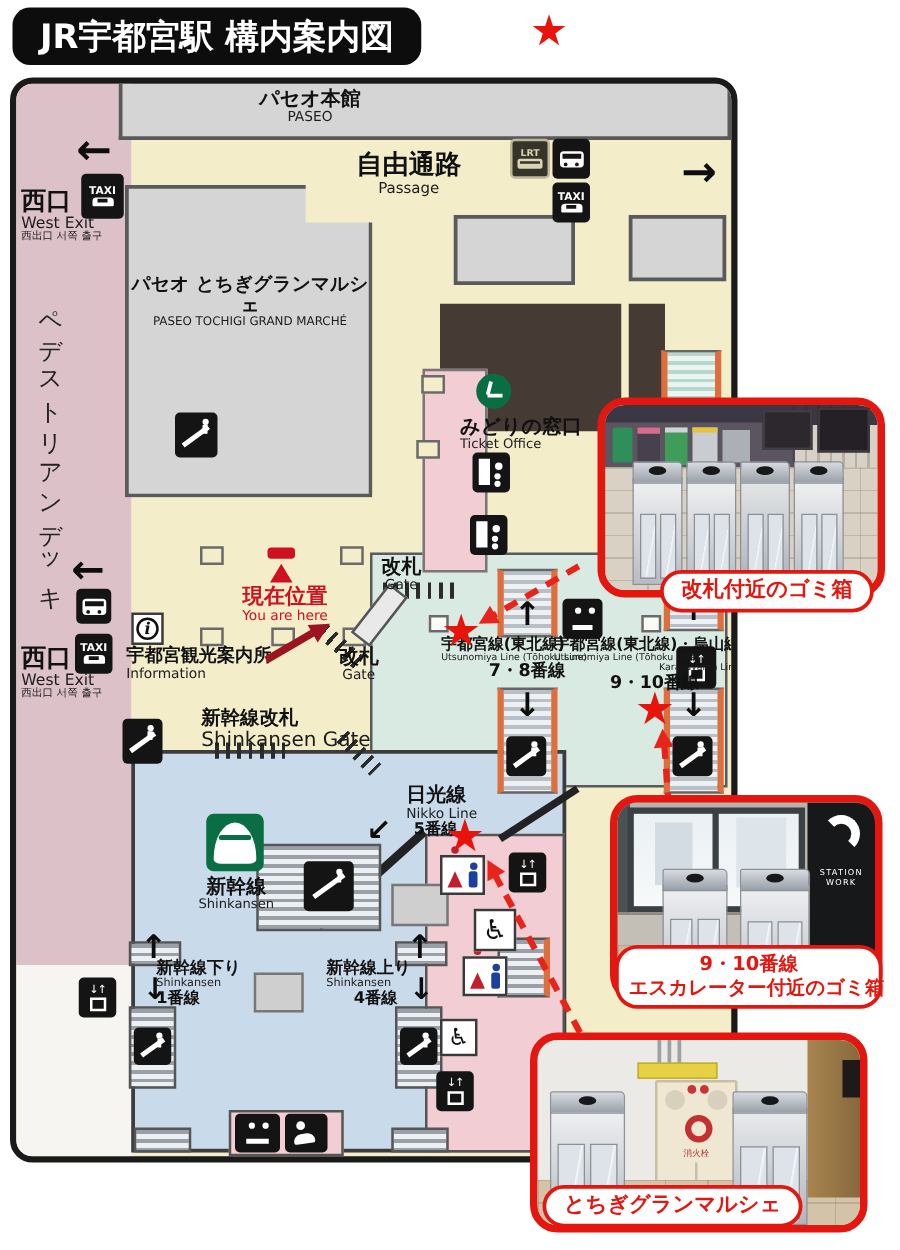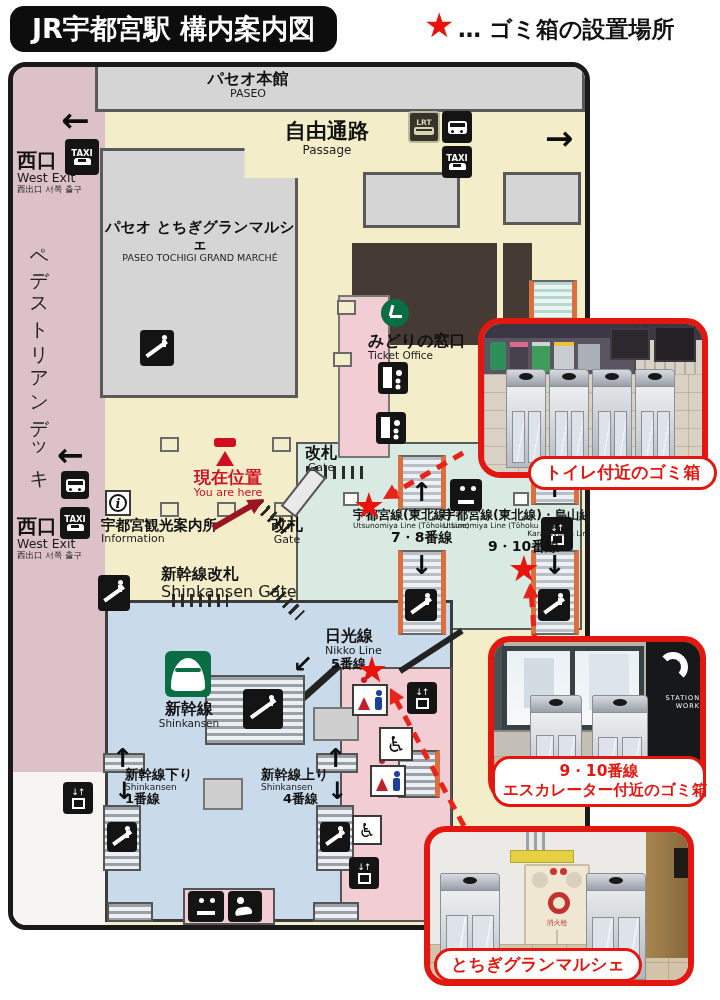--- a/index.html
+++ b/index.html
@@ -91,21 +91,20 @@
 </style>
 </head>
 <body>
 
 <div class="page">
 
   <div class="title-badge">
       <span>JR宇都宮駅 構内案内図</span>
     </div>
   <span class="lstar">★</span>
-  <span class="ltext">… ゴミ箱の設置場所</span>
 
   <div class="map">
 
     <div class="z" style="left:0;top:0;width:92px;height:705px;background:#dcc2c8"></div>
     <div class="z" style="left:0;top:705px;width:92px;height:153px;background:#f7f5f2"></div>
     <div class="z gblock" style="left:82px;top:0;width:490px;height:45px;border-top:none"></div>
     <div class="z gblock" style="left:350px;top:105px;width:97px;height:56px"></div>
     <div class="z gblock" style="left:490px;top:105px;width:78px;height:53px"></div>
     <div class="z gblock" style="left:87px;top:81px;width:198px;height:250px;clip-path:polygon(0 0,73% 0,73% 12%,100% 12%,100% 100%,0 100%)"></div>
     <div class="z brown" style="left:339px;top:176px;width:145px;height:102px"></div>
@@ -406,21 +405,21 @@
   <div class="photo" style="left:488px;top:636px;width:218px;height:166px;background:#b8b4ac">
     <div class="abs" style="left:0;top:0;width:10px;height:126px;background:#4a5254"></div>
     <div class="abs" style="left:8px;top:4px;width:142px;height:84px;background:linear-gradient(#eaf0f4,#f7f9fa);border:5px solid #3a4144"></div>
     <div class="abs" style="left:30px;top:16px;width:30px;height:50px;background:#d3dce2"></div>
     <div class="abs" style="left:95px;top:12px;width:40px;height:56px;background:#dde5ea"></div>
     <div class="abs" style="left:76px;top:6px;width:5px;height:80px;background:#3a4144"></div>
     <div class="abs" style="left:0;top:88px;right:0;height:28px;background:#c3bfb6;border-top:2px solid #8d897f"></div>
     <div class="abs tilefloor" style="left:0;top:114px;right:0;bottom:0;background-color:#cdb99f"></div>
     <div class="abs" style="left:152px;top:0;width:54px;height:146px;background:#17181a;border-radius:0 0 18px 18px">
       <div class="abs" style="left:12px;top:10px;width:30px;height:30px;border:7px solid #fff;border-left-color:transparent;border-bottom-color:transparent;border-radius:50%"></div>
-      <div class="abs" style="left:0;right:0;top:52px;color:#fff;font-size:6.5px;text-align:right;letter-spacing:1px">STATION WORK</div>
+      <div class="abs" style="left:0;right:0;top:52px;color:#fff;font-size:6.5px;text-align:center;letter-spacing:1px">STATION WORK</div>
     </div>
     <div class="abs" style="left:36px;top:66px;display:flex;gap:10px">
       <div class="bin" style="width:52px;height:82px">
           <i style="width:18px;height:50px"></i>
           <i style="width:18px;height:50px"></i>
         </div>
       <div class="bin" style="width:56px;height:86px">
           <i style="width:20px;height:52px"></i>
           <i style="width:20px;height:52px"></i>
         </div>
@@ -451,20 +450,20 @@
           <i style="width:22px;height:56px"></i>
         </div>
       <div class="bin" style="width:60px;height:94px;background:linear-gradient(#e9ebed,#b2b6bc)">
           <i style="width:22px;height:58px"></i>
           <i style="width:22px;height:58px"></i>
         </div>
     </div>
 
   </div>
 
-  <div class="pill one" style="left:528px;top:456px"><span>トイレ付近のゴミ箱</span></div>
+  <div class="pill one" style="left:528px;top:456px"><span>改札付近のゴミ箱</span></div>
   <div class="pill two" style="left:492px;top:756px;width:214px">
       <div>9・10番線</div>
       <div>エスカレーター付近のゴミ箱</div>
     </div>
   <div class="pill one" style="left:434px;top:948px"><span>とちぎグランマルシェ</span></div>
 
 </div>
 
 </body></html>

